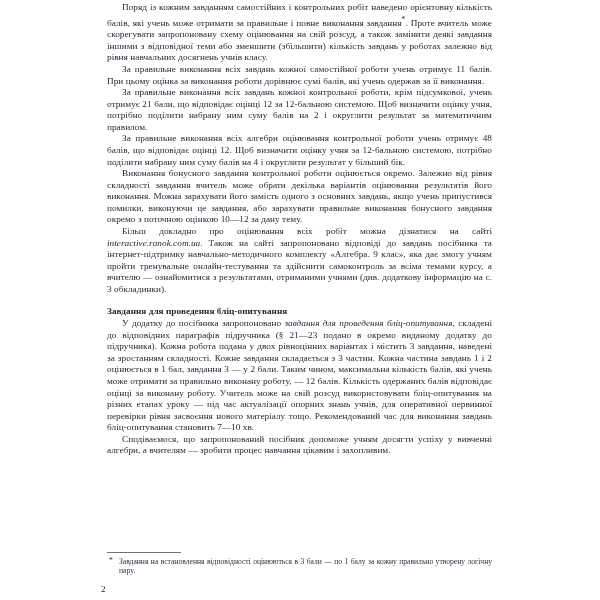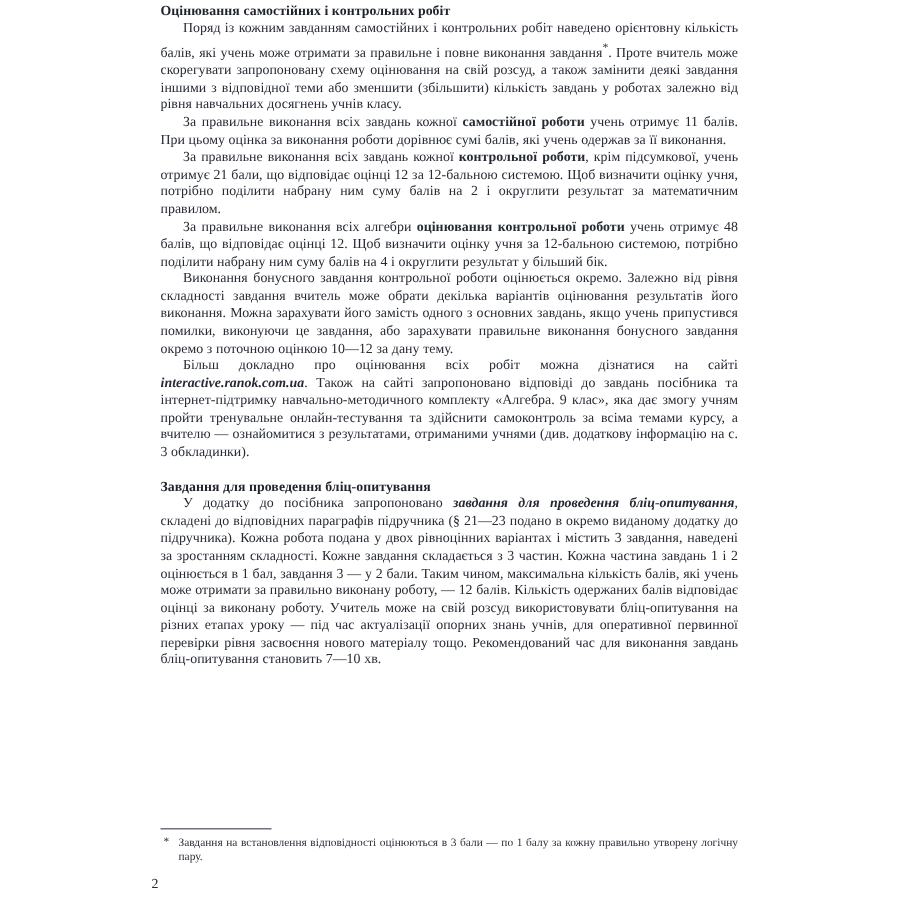--- a/index.html
+++ b/index.html
@@ -40,22 +40,22 @@
     line-height: 11.58px;
     margin: 0;
     text-align: justify;
     text-indent: 15px;
     letter-spacing: 0.02px;
     word-spacing: 0.1px;
     color: #252a33;
     -webkit-hyphens: manual;
     hyphens: manual;
   }
-  b, strong { font-weight: bold; }
-  i, em { font-style: italic; font-weight: bold; }
+  b, strong { font-weight: normal; }
+  i, em { font-style: italic; }
   .footnote-wrap {
     position: absolute;
     left: 107px;
     bottom: 24px;
     width: 385px;
   }
   .footnote-rule {
     width: 74px;
     height: 1px;
     background: #6d737d;
@@ -86,32 +86,32 @@
     color: #252a33;
   }
 </style>
 </head>
 <body>
 
 <div class="page">
 
   <div class="doc-body">
 
-    <h2 class="section-heading">Оцінювання самостійних і контрольних робіт</h2>
 
     <p class="para" id="p1"><span>Поряд із кожним завданням самостійних і контрольних робіт наведено орієнтовну кількість балів, які учень може отримати за правильне і повне виконання завдання</span><sup>*</sup><span>. Проте вчитель може скорегувати запропоновану схему оцінювання на свій розсуд, а також замінити деякі завдання іншими з відповідної теми або зменшити (збільшити) кількість завдань у роботах залежно від рівня навчальних досягнень учнів класу.</span></p>
     <p class="para" id="p2"><span>За правильне виконання всіх завдань кожної </span><b>самостійної роботи</b><span> учень отримує 11 балів. При цьому оцінка за виконання роботи дорівнює сумі балів, які учень одержав за її виконання.</span></p>
     <p class="para" id="p3"><span>За правильне виконання всіх завдань кожної </span><b>контрольної роботи</b><span>, крім підсумкової, учень отримує 21 бали, що відповідає оцінці 12 за 12-бальною системою. Щоб визначити оцінку учня, потрібно поділити набрану ним суму балів на 2 і округлити результат за математичним правилом.</span></p>
     <p class="para" id="p4"><span>За правильне виконання всіх алгебри </span><b>оцінювання контрольної роботи</b><span> учень отримує 48 балів, що відповідає оцінці 12. Щоб визначити оцінку учня за 12-бальною системою, потрібно поділити набрану ним суму балів на 4 і округлити результат у більший бік.</span></p>
     <p class="para" id="p5"><span>Виконання бонусного завдання контрольної роботи оцінюється окремо. Залежно від рівня складності завдання вчитель може обрати декілька варіантів оцінювання результатів його виконання. Можна зарахувати його замість одного з основних завдань, якщо учень припустився помилки, виконуючи це завдання, або зарахувати правильне виконання бонусного завдання окремо з поточною оцінкою 10—12 за дану тему.</span></p>
     <p class="para" id="p6"><span>Більш докладно про оцінювання всіх робіт можна дізнатися на сайті </span><i>interactive.ranok.com.ua</i><span>. Також на сайті запропоновано відповіді до завдань посібника та інтернет-підтримку навчально-методичного комплекту «Алгебра. 9 клас», яка дає змогу учням пройти тренувальне онлайн-тестування та здійснити самоконтроль за всіма темами курсу, а вчителю — ознайомитися з результатами, отриманими учнями (див. додаткову інформацію на с. 3 обкладинки).</span></p>
 
     <h2 class="section-heading spaced">Завдання для проведення бліц-опитування</h2>
 
     <p class="para" id="p7"><span>У додатку до посібника запропоновано </span><i>завдання для проведення бліц-опитування</i><span>, складені до відповідних параграфів підручника (§ 21—23 подано в окремо виданому додатку до підручника). Кожна робота подана у двох рівноцінних варіантах і містить 3 завдання, наведені за зростанням складності. Кожне завдання складається з 3 частин. Кожна частина завдань 1 і 2 оцінюється в 1 бал, завдання 3 — у 2 бали. Таким чином, максимальна кількість балів, які учень може отримати за правильно виконану роботу, — 12 балів. Кількість одержаних балів відповідає оцінці за виконану роботу. Учитель може на свій розсуд використовувати бліц-опитування на різних етапах уроку — під час актуалізації опорних знань учнів, для оперативної первинної перевірки рівня засвоєння нового матеріалу тощо. Рекомендований час для виконання завдань бліц-опитування становить 7—10 хв.</span></p>
+    <p class="para" id="p8"><span>Сподіваємося, що запропонований посібник допоможе учням досягти успіху у вивченні алгебри, а вчителям — зробити процес навчання цікавим і захопливим.</span></p>
 
   </div>
 
   <div class="footnote-wrap">
     <div class="footnote-rule"></div>
     <p class="footnote" id="fn1">
       <span class="fn-mark">*</span><span>Завдання на встановлення відповідності оцінюються в 3 бали — по 1 балу за кожну правильно утворену логічну пару.</span>
     </p>
   </div>
 

